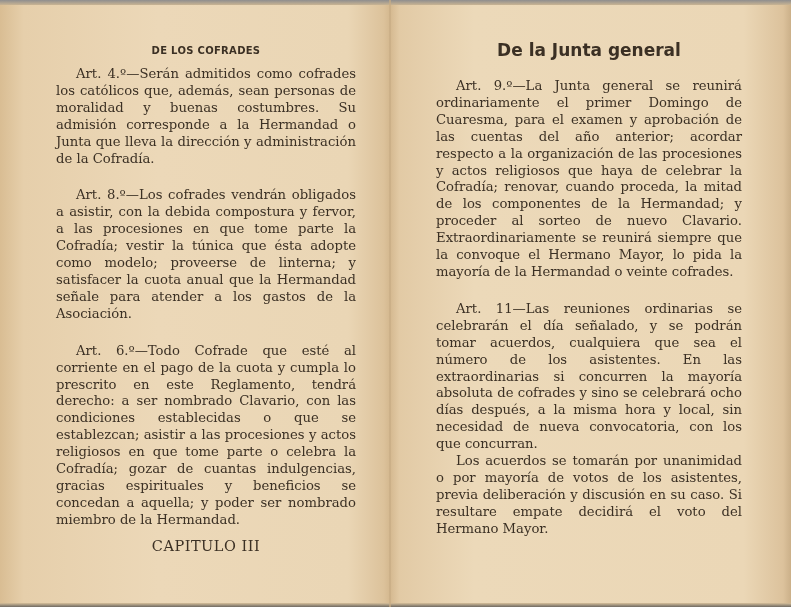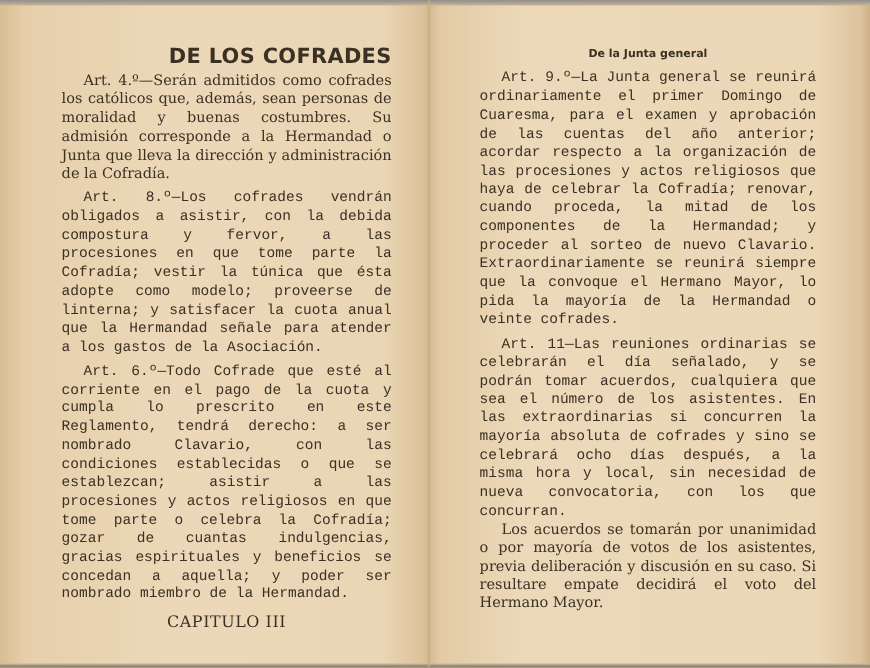--- a/index.html
+++ b/index.html
@@ -7,24 +7,24 @@
   .spread { position:absolute; left:0; top:0; width:791px; height:607px;
     background: linear-gradient(90deg, #d9bd93 0%, #e6cfab 3%, #ecd8b8 20%, #ead6b5 44%, #dcc29b 48.5%, #d4b88f 49.3%, #e2caa5 50.5%, #ecd9b9 60%, #ebd7b6 94%, #dcc29c 99%, #cbb089 100%); }
   .topedge { position:absolute; left:0; top:0; width:791px; height:5px; background:linear-gradient(180deg,#8f8e8e,#c9b493); }
   .botedge { position:absolute; left:0; bottom:0; width:791px; height:4px; background:linear-gradient(0deg,#6f6a63,#d6bf9a); }
   .gutter { position:absolute; left:389px; top:0; width:2px; height:607px; background:#c8ad84; opacity:.7; }
   .page { position:absolute; top:42px; color:#3b3024; font-size:13.2px; line-height:16.9px; }
   .left { left:56px; width:300px; }
   .right { left:436px; width:306px; }
   p { margin:0; text-align:justify; text-align-last:left; }
   .indent { text-indent:20px; }
-  .gap { margin-top:5px;font-family:Liberation Mono, monospace; }
+  .gap { margin-top:20px; }
   .chap { text-align:center; font-size:14.5px; letter-spacing:.5px; margin-top:8px; line-height:18px; }
-  .sub { text-align:right; font-family:"DejaVu Sans", sans-serif; font-weight:bold; font-size:19px; letter-spacing:.3px; margin-bottom:6px; line-height:18px; }
-  .rhead { text-align:center; font-family:"DejaVu Sans", sans-serif; font-weight:bold; font-size:10px; line-height:16px; margin-bottom:0; }
+  .sub { text-align:center; font-family:"DejaVu Sans", sans-serif; font-weight:bold; font-size:10px; letter-spacing:.3px; margin-bottom:6px; line-height:18px; }
+  .rhead { text-align:center; font-family:"DejaVu Sans", sans-serif; font-weight:bold; font-size:17px; line-height:16px; margin-bottom:0; }
 </style>
 </head>
 <body>
 
 <div class="spread"></div>
 <div class="topedge"></div>
 <div class="botedge"></div>
 <div class="gutter"></div>
 
 <div class="page left">

